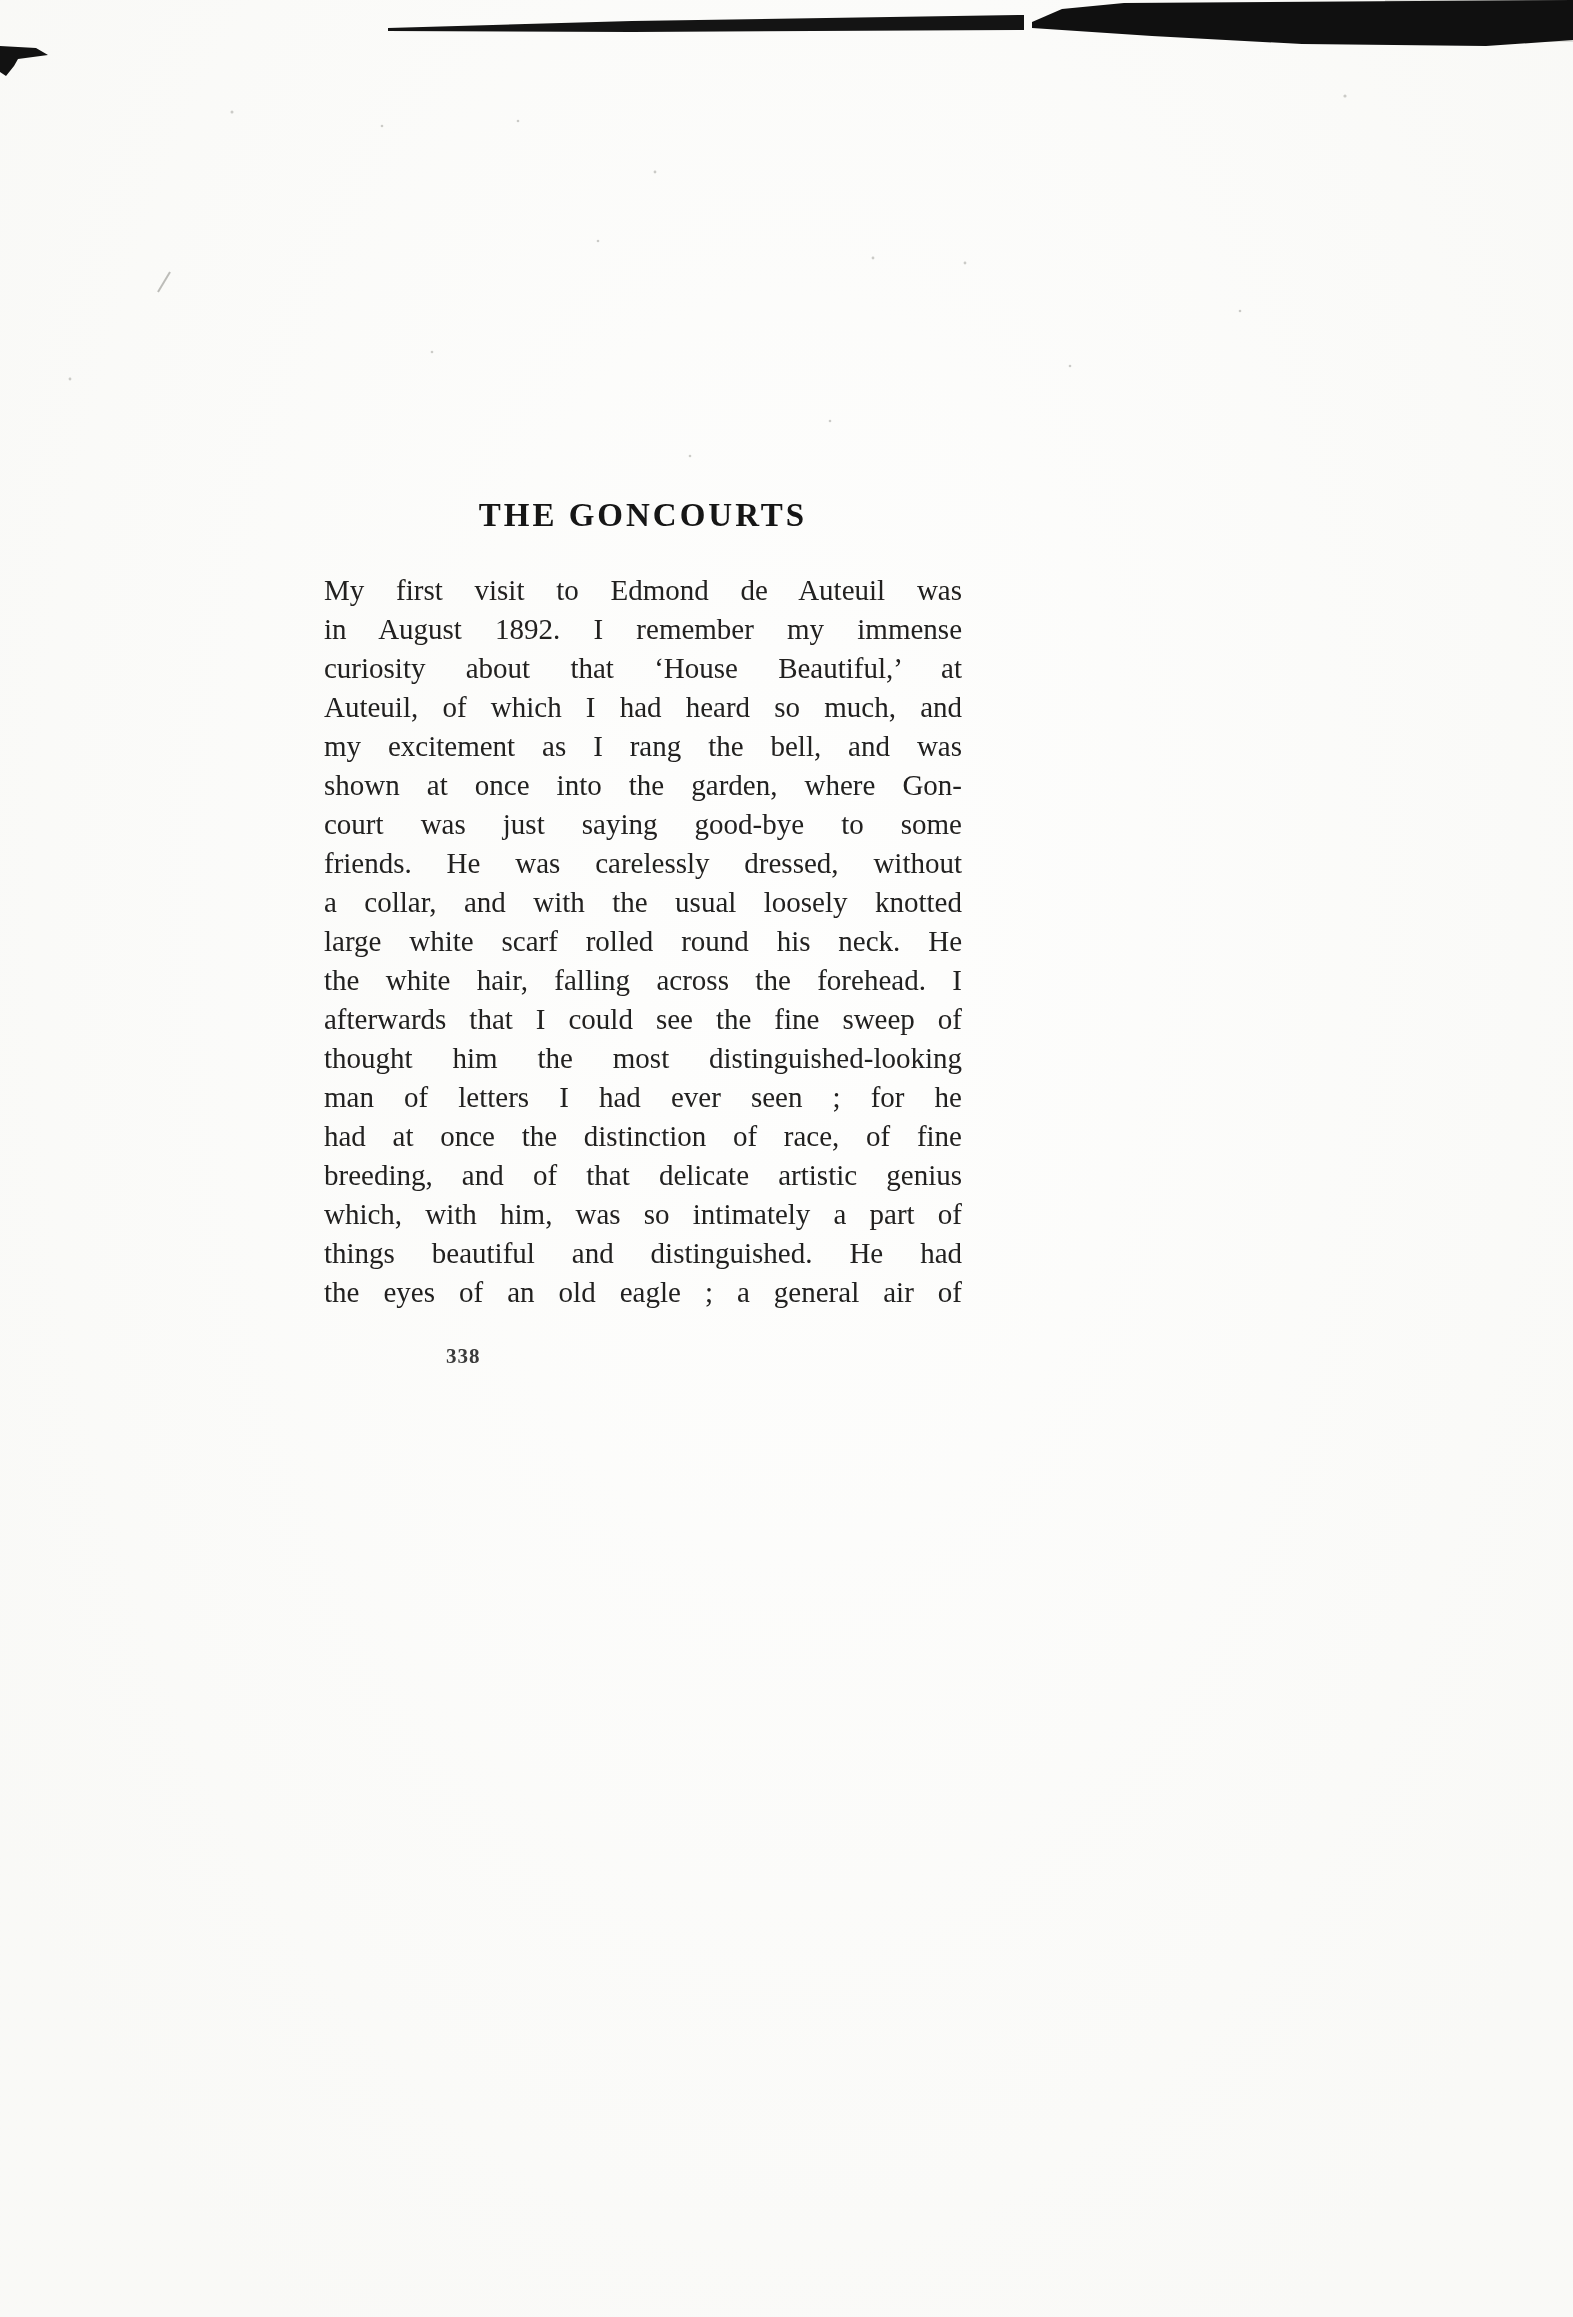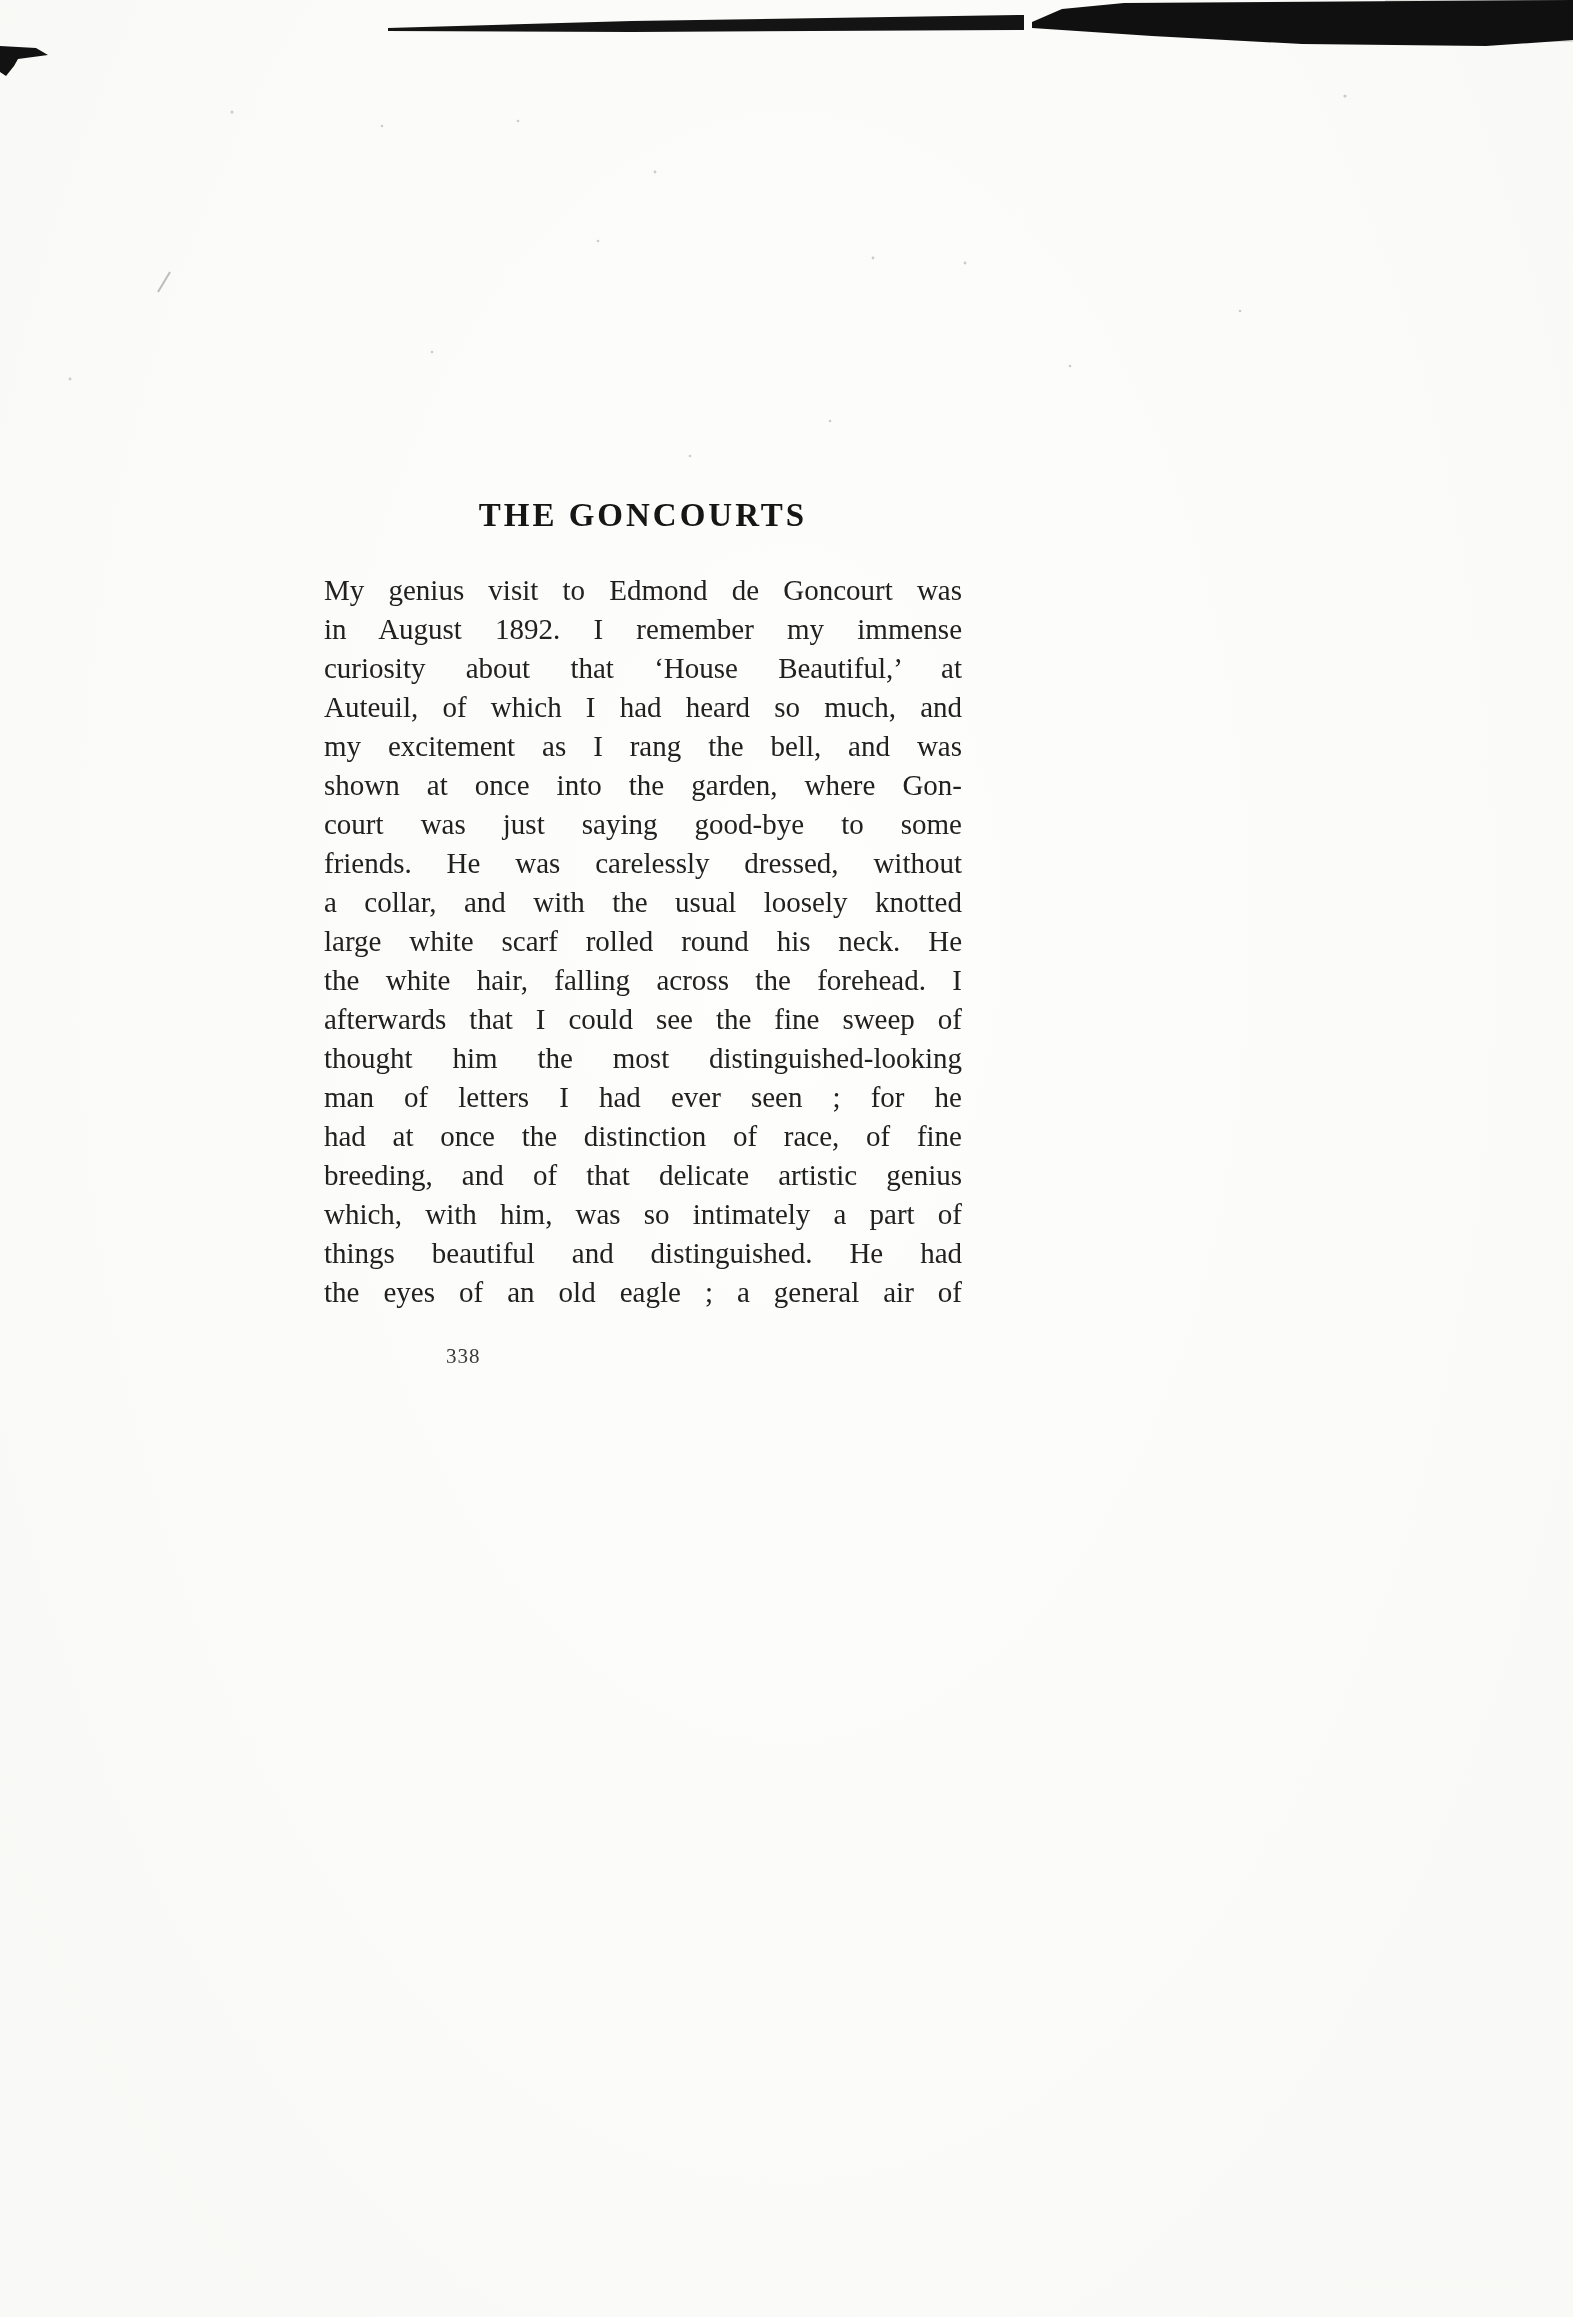--- a/index.html
+++ b/index.html
@@ -46,21 +46,21 @@
     color: #222120;
     text-align: justify;
     text-align-last: justify;
     -moz-text-align-last: justify;
   }
   .pagenum {
     position: absolute;
     left: 446px;
     top: 1344px;
     font-size: 21px;
-    font-weight: normal;
+    font-weight: bold;
     color: #3b3b3b;
     letter-spacing: 1px;
     filter: blur(0.4px);
   }
 </style>
 </head>
 <body>
 
 <div class="page">
 
@@ -91,21 +91,21 @@
       <circle cx="1070" cy="366" r="1.3"></circle>
       <circle cx="830" cy="421" r="1.3"></circle>
       <circle cx="690" cy="456" r="1.3"></circle>
     </g>
   </svg>
 
   <div class="content">
     <h1 class="heading">THE GONCOURTS</h1>
 
     <div class="paragraph">
-        <div class="line">My genius visit to Edmond de Goncourt was</div>
+        <div class="line">My first visit to Edmond de Auteuil was</div>
         <div class="line">in August 1892. I remember my immense</div>
         <div class="line">curiosity about that ‘House Beautiful,’ at</div>
         <div class="line">Auteuil, of which I had heard so much, and</div>
         <div class="line">my excitement as I rang the bell, and was</div>
         <div class="line">shown at once into the garden, where Gon-</div>
         <div class="line">court was just saying good-bye to some</div>
         <div class="line">friends. He was carelessly dressed, without</div>
         <div class="line">a collar, and with the usual loosely knotted</div>
         <div class="line">large white scarf rolled round his neck. He</div>
         <div class="line">the white hair, falling across the forehead. I</div>

